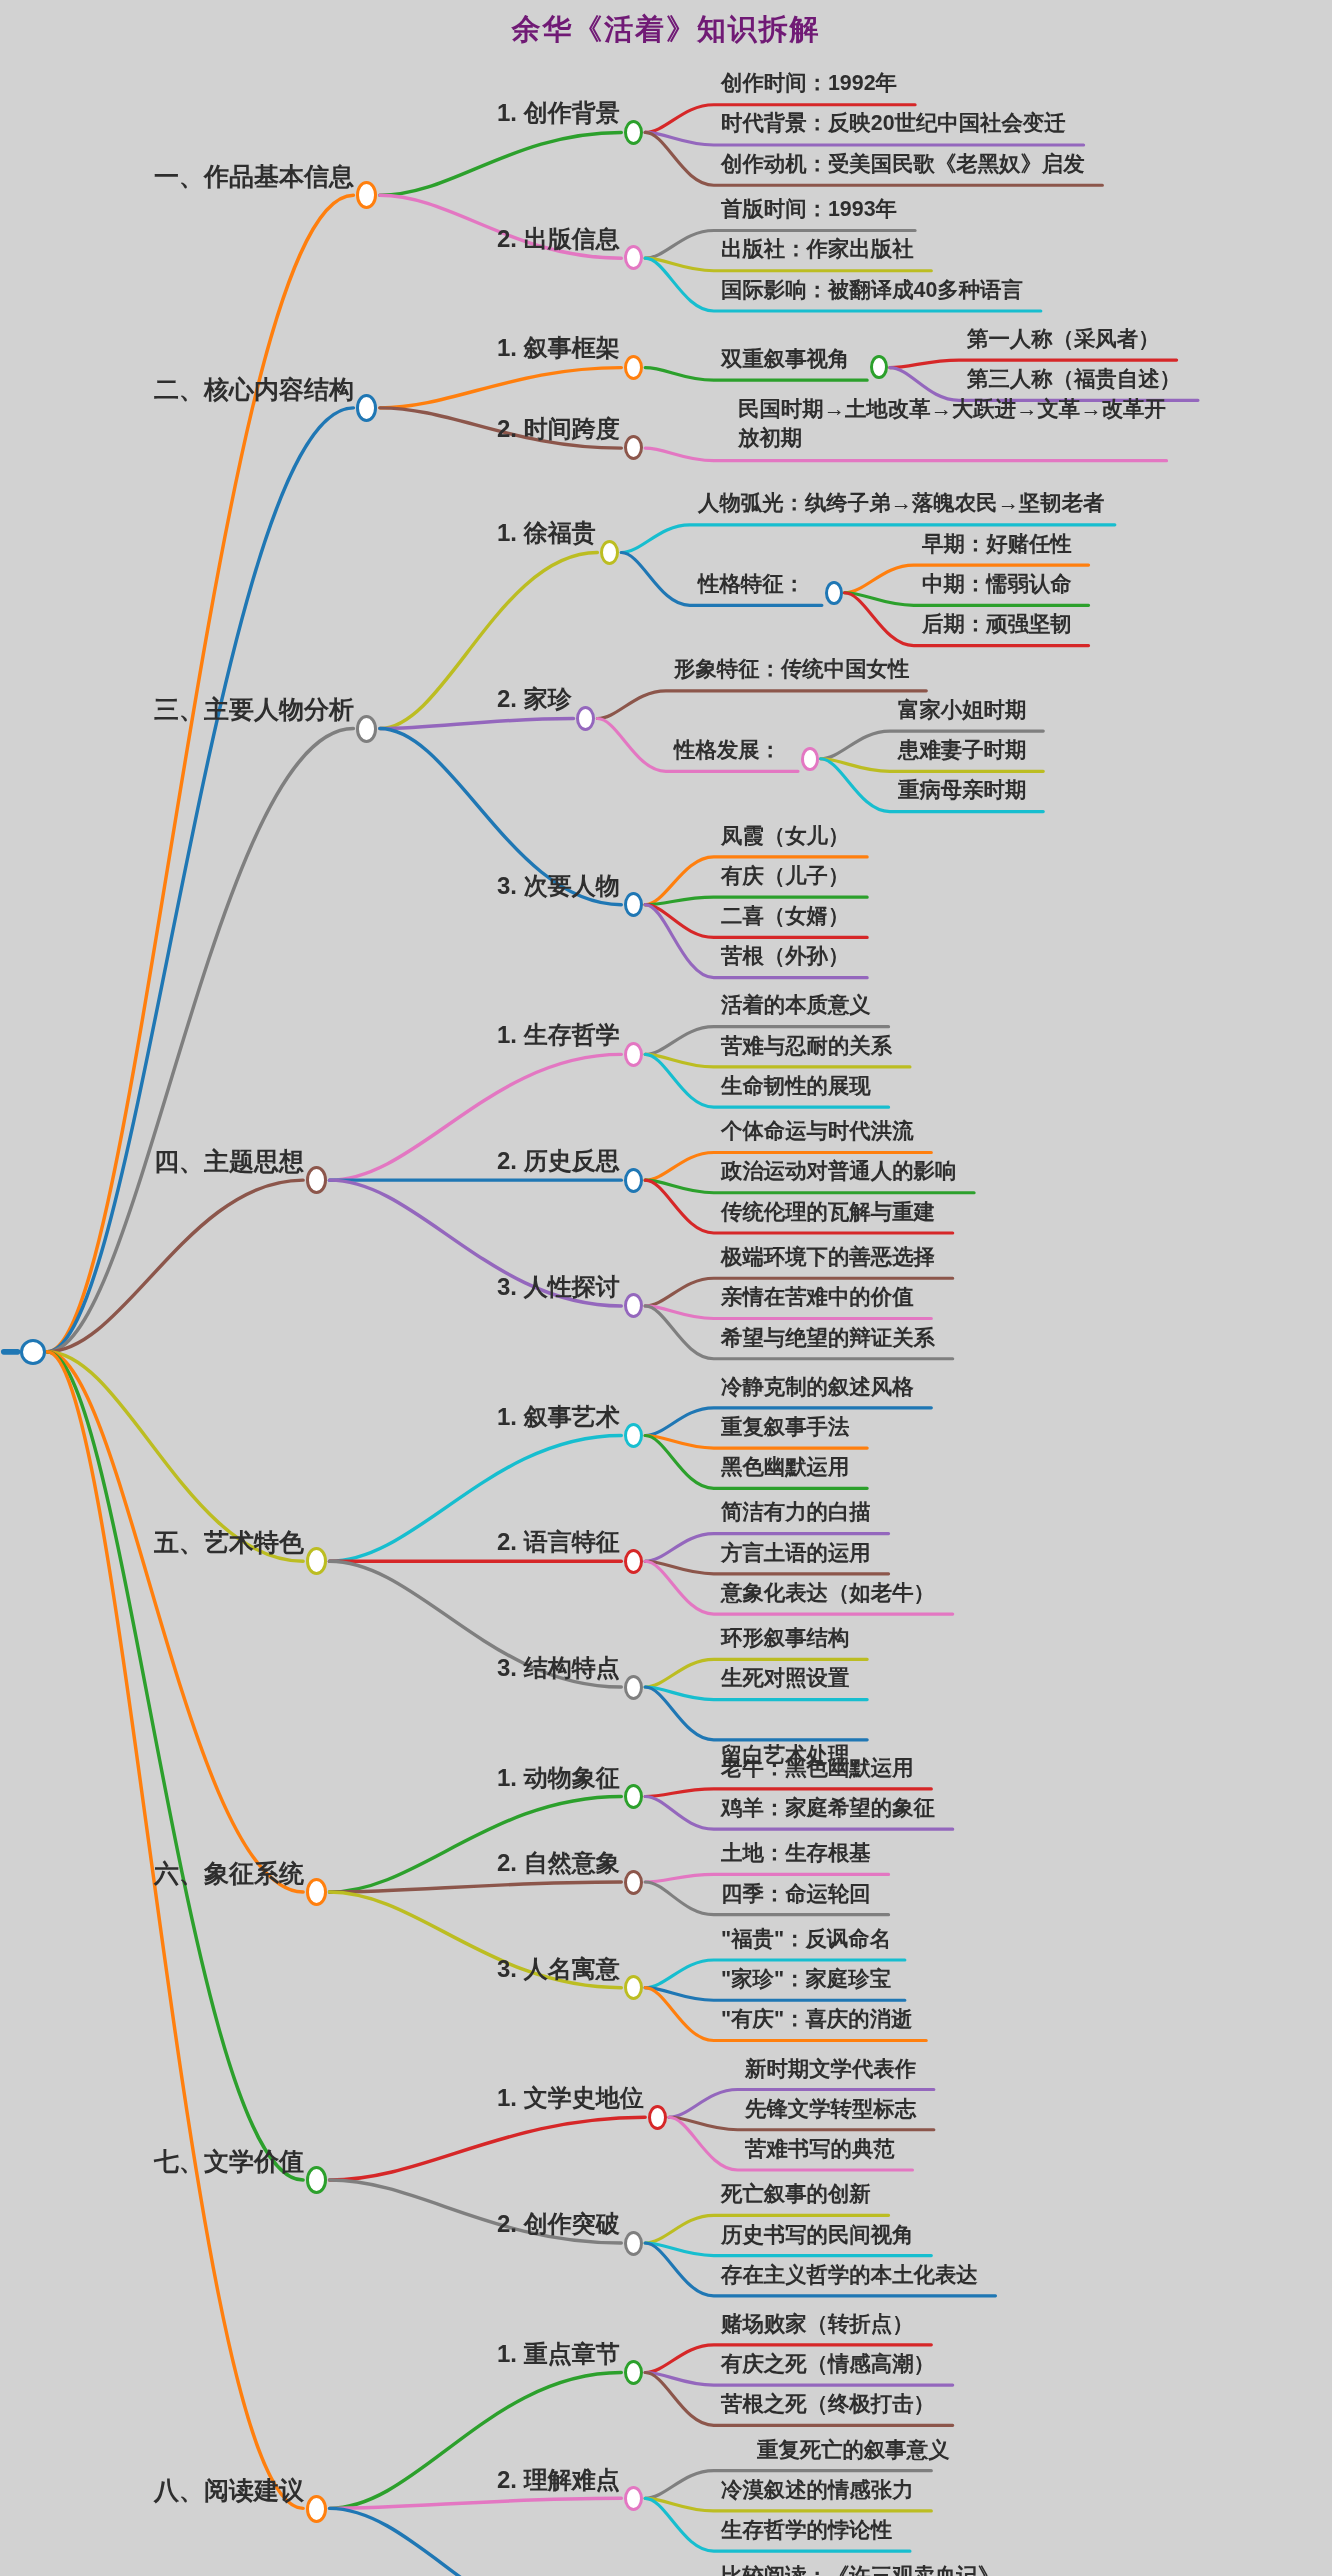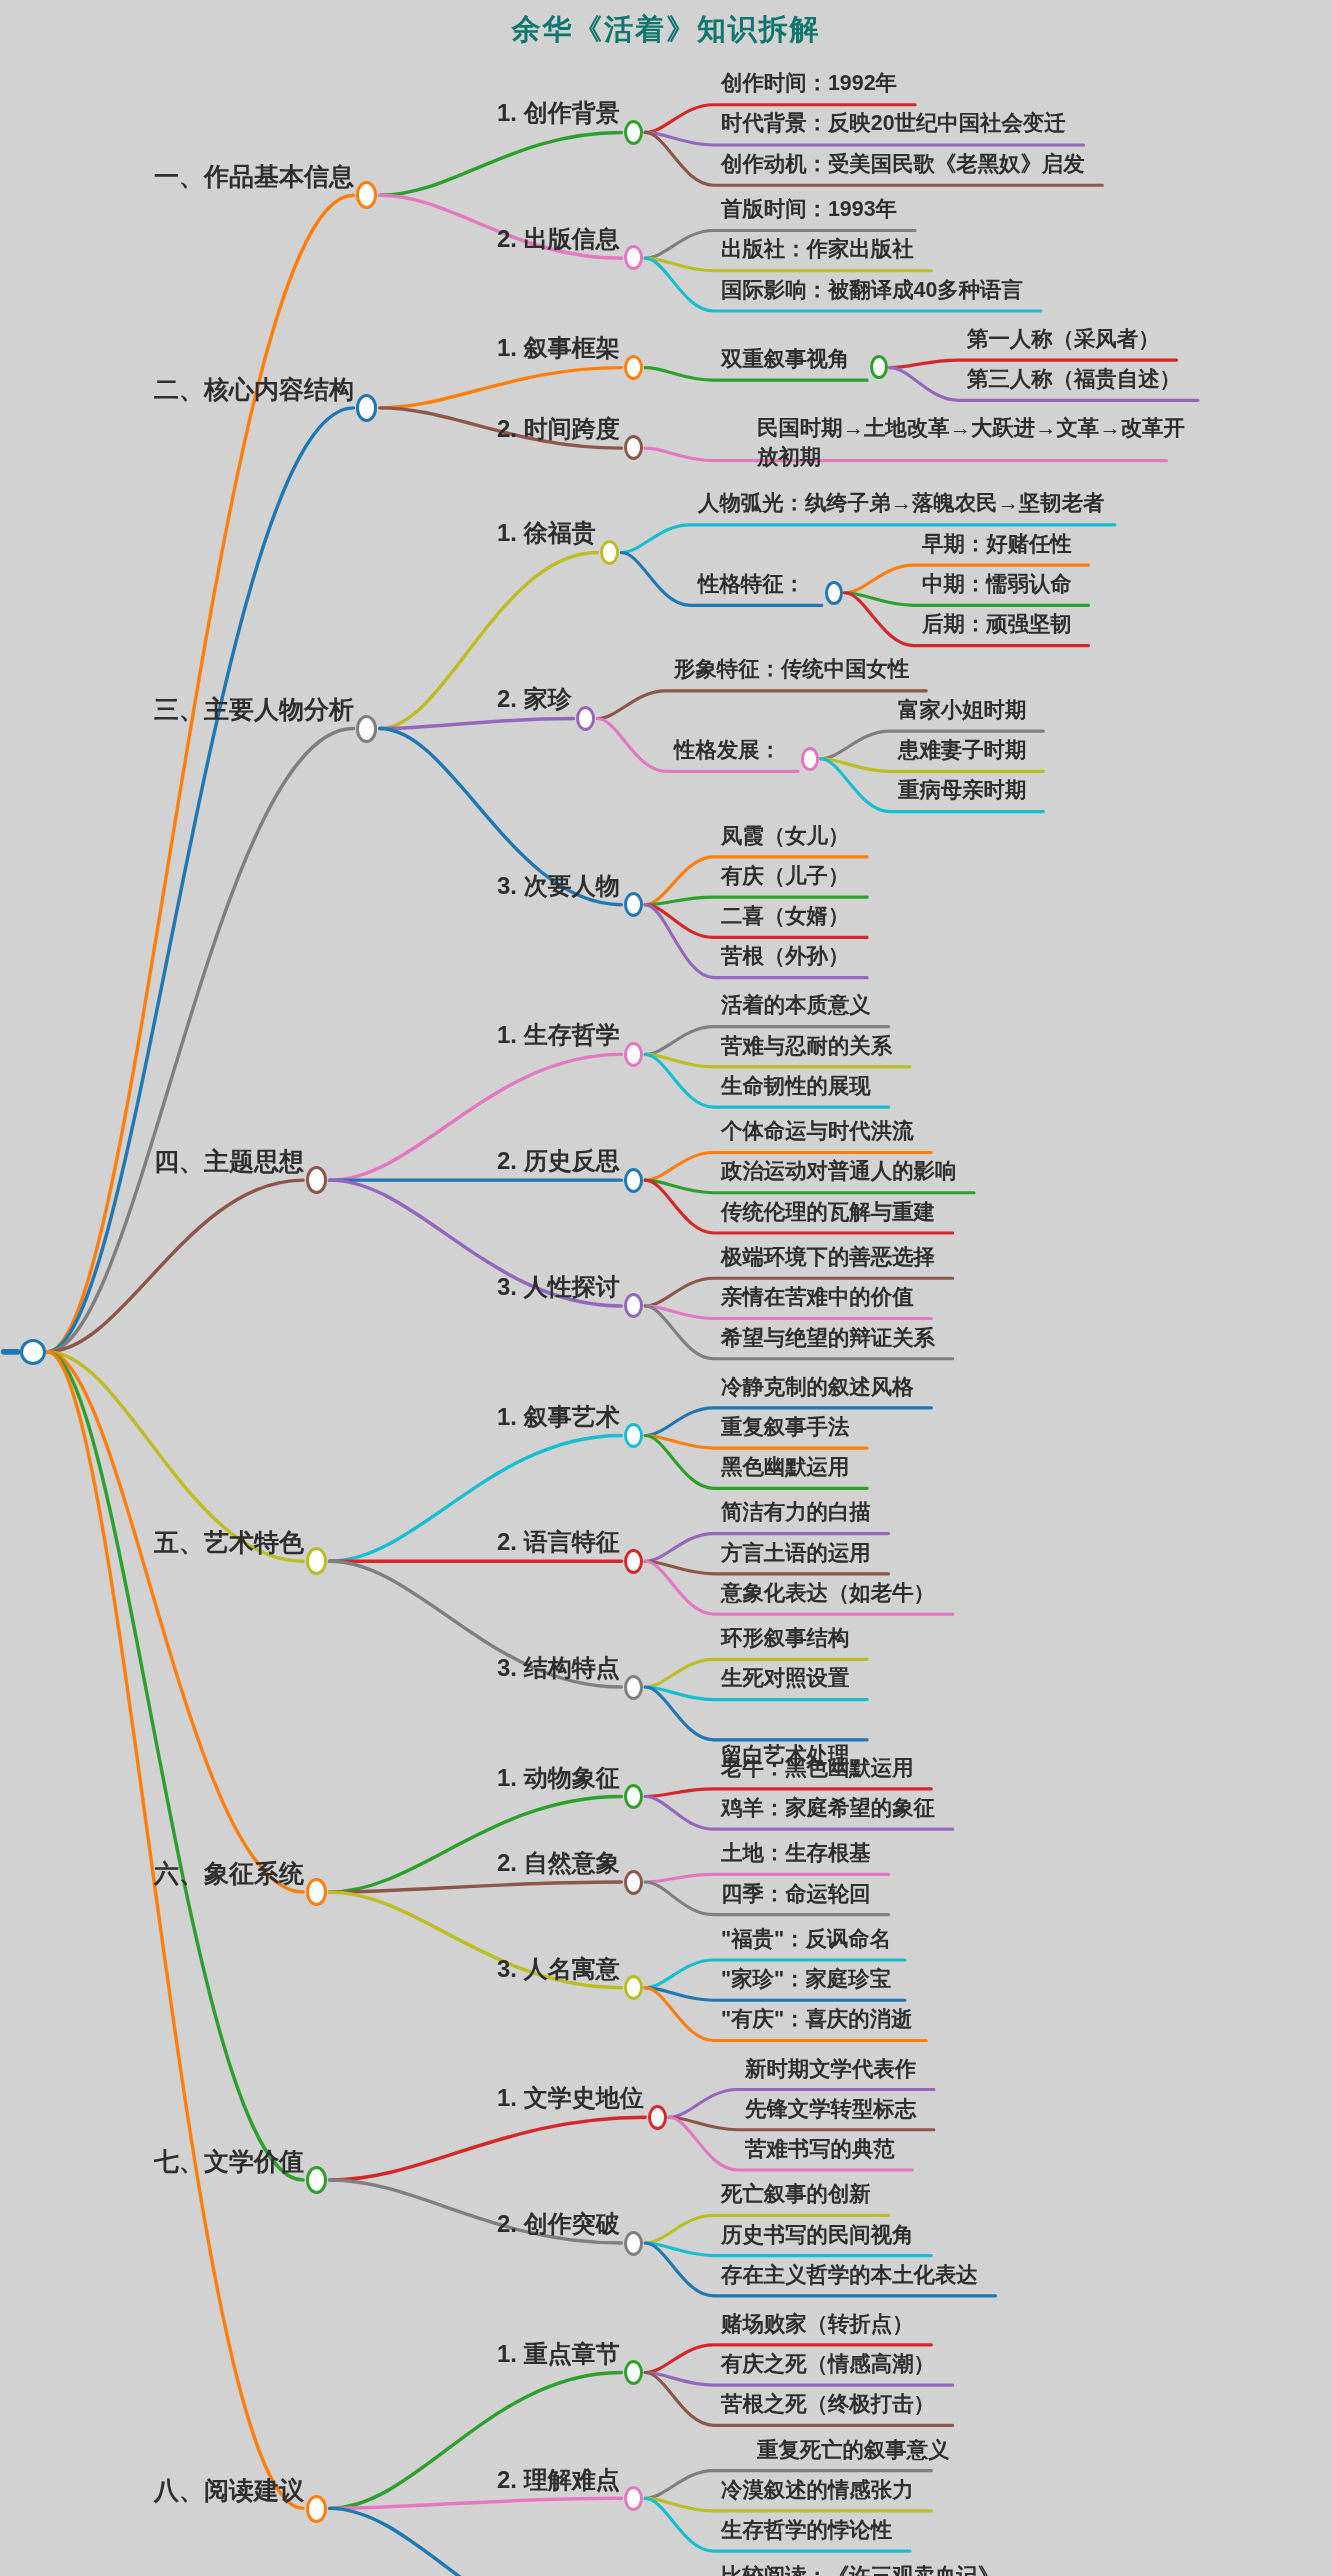--- a/index.html
+++ b/index.html
@@ -1,21 +1,21 @@
 <!DOCTYPE html>
 <html style="font-size:10px"><head>
 <meta charset="utf-8">
 <style>
   html,body{margin:0;padding:0;}
   body{width:1332px;height:2576px;position:relative;background:#d2d2d2;
        font-family:"Liberation Sans","DejaVu Sans",sans-serif;overflow:hidden;}
   #canvas{position:absolute;left:0;top:0;width:1332px;height:2576px;}
   #edges{position:absolute;left:0;top:0;}
   .title{position:absolute;top:10px;left:0;width:100%;text-align:center;
-         font-size:29px;font-weight:bold;color:#0f766e;letter-spacing:1.9px;}
+         font-size:29px;font-weight:bold;color:#701a75;letter-spacing:1.9px;}
   .nlabel{position:absolute;color:#2e2e2e;font-weight:600;white-space:nowrap;line-height:28px;}
   .nlabel.branch{font-size:25px;line-height:30px;}
   .nlabel.sub{font-size:24px;line-height:29px;}
   .nlabel.leaf{font-size:21.4px;line-height:28px;}
   .nlabel.wrap{white-space:normal;line-height:29px;}
   .ncircle{position:absolute;background:#ffffff;border-radius:50%;box-sizing:border-box;}
 </style>
 </head>
 <body>
 
@@ -135,21 +135,21 @@
       <div class="ncircle" style="left:356px;top:394px;width:21.4px;height:28px;border:3.1px solid #1f77b4;"></div>
       <div class="nlabel branch" style="left:154px;top:374px;">二、核心内容结构</div>
       <div class="ncircle" style="left:624px;top:355px;width:19px;height:25px;border:3.1px solid #ff7f0e;"></div>
       <div class="nlabel sub" style="left:497px;top:333px;">1. 叙事框架</div>
       <div class="ncircle" style="left:870px;top:355px;width:17.6px;height:24px;border:3.1px solid #2ca02c;"></div>
       <div class="nlabel leaf" style="left:721px;top:345px;">双重叙事视角</div>
       <div class="nlabel leaf" style="left:967px;top:325px;">第一人称（采风者）</div>
       <div class="nlabel leaf" style="left:967px;top:365px;">第三人称（福贵自述）</div>
       <div class="ncircle" style="left:624px;top:435px;width:19px;height:25px;border:3.1px solid #8c564b;"></div>
       <div class="nlabel sub" style="left:497px;top:414px;">2. 时间跨度</div>
-      <div class="nlabel leaf wrap" style="left:757px;top:395px;width:428px;margin-top:19px;">民国时期→土地改革→大跃进→文革→改革开放初期</div>
+      <div class="nlabel leaf wrap" style="left:738px;top:395px;width:428px;">民国时期→土地改革→大跃进→文革→改革开放初期</div>
       <div class="ncircle" style="left:356px;top:715px;width:21.4px;height:28px;border:3.1px solid #7f7f7f;"></div>
       <div class="nlabel branch" style="left:154px;top:694px;">三、主要人物分析</div>
       <div class="ncircle" style="left:600px;top:540px;width:19px;height:25px;border:3.1px solid #bcbd22;"></div>
       <div class="nlabel sub" style="left:497px;top:518px;">1. 徐福贵</div>
       <div class="nlabel leaf" style="left:698px;top:489px;">人物弧光：纨绔子弟→落魄农民→坚韧老者</div>
       <div class="ncircle" style="left:825px;top:581px;width:17.6px;height:24px;border:3.1px solid #1f77b4;"></div>
       <div class="nlabel leaf" style="left:698px;top:570px;">性格特征：</div>
       <div class="nlabel leaf" style="left:922px;top:530px;">早期：好赌任性</div>
       <div class="nlabel leaf" style="left:922px;top:570px;">中期：懦弱认命</div>
       <div class="nlabel leaf" style="left:922px;top:610px;">后期：顽强坚韧</div>

